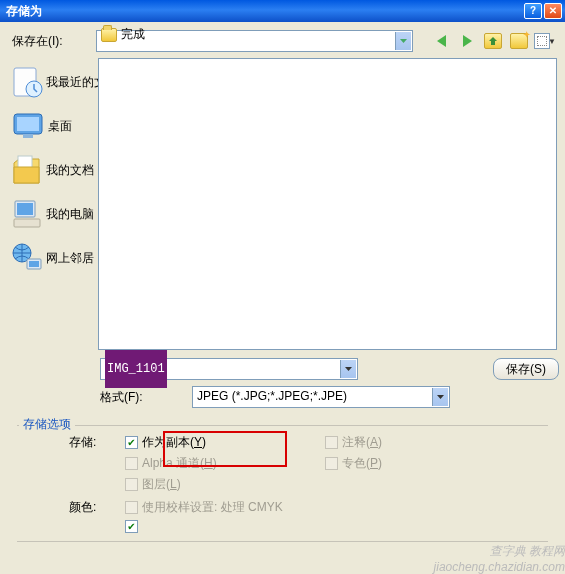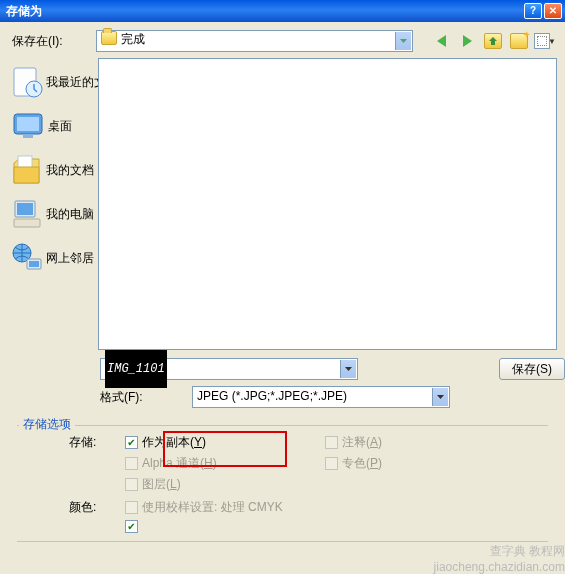--- a/index.html
+++ b/index.html
@@ -4,21 +4,21 @@
 <style>
 * { box-sizing: border-box; margin: 0; padding: 0; font-family: "Microsoft YaHei", "SimSun", sans-serif; font-size: 12px; }
 body { background: #ece9d8; width: 565px; height: 574px; overflow: hidden; }
 .titlebar { height: 22px; background: linear-gradient(to bottom, #0058e0, #2b7ff2 45%, #0d50c8); display: flex; align-items: center; padding: 0 3px 0 6px; color: #fff; font-weight: bold; }
 .titlebar .title { flex: 1; }
 .titlebar .tbtn { width: 18px; height: 16px; background: linear-gradient(to bottom,#3f9fff,#0a5fe0); border: 1px solid #fff; border-radius: 2px; margin-left: 2px; color: #fff; text-align: center; line-height: 13px; font-size: 10px; }
 .titlebar .tbtn.close { background: linear-gradient(to bottom,#ff8a60,#e04a17); }
 
 .top-row { padding: 8px 8px 6px; display: flex; align-items: center; gap: 16px; }
 .top-row .lbl { width: 72px; padding-left: 4px; }
-.location { flex: 1; height: 22px; background: #fff; border: 1px solid #7f9db9; display: flex; align-items: flex-start; padding: 0 2px 13px 4px; gap: 4px; position: relative; }
+.location { flex: 1; height: 22px; background: #fff; border: 1px solid #7f9db9; display: flex; align-items: center; padding: 0 2px 13px 4px; gap: 4px; position: relative; }
 .location .drop { position: absolute; right: 1px; top: 1px; bottom: 1px; width: 16px; background: linear-gradient(to bottom,#bcd4f6,#a7c5ef); border-left: 1px solid #7f9db9; display:flex; align-items:center; justify-content:center; color:#4a6; }
 .folder-ico { display:inline-block; width:16px; height:14px; background:linear-gradient(to bottom,#fff2a8,#f1c83b); border:1px solid #c9a633; border-radius:2px; position:relative; }
 .folder-ico:before{content:"";position:absolute;top:-4px;left:1px;width:7px;height:4px;background:#f3d56c;border:1px solid #c9a633;border-bottom:none;border-radius:2px 2px 0 0;}
 
 .navicons { display:flex; align-items:center; gap:2px; }
 .navicons .nbtn { width:24px; height:22px; display:flex; align-items:center; justify-content:center; border:1px solid transparent; border-radius:3px; cursor:pointer; }
 .arrow-l{width:0;height:0;border-top:6px solid transparent;border-bottom:6px solid transparent;border-right:9px solid #4ab54a;}
 .arrow-r{width:0;height:0;border-top:6px solid transparent;border-bottom:6px solid transparent;border-left:9px solid #4ab54a;}
 .uparr-box{width:18px;height:16px;background:linear-gradient(to bottom,#fff2a8,#f1c83b);border:1px solid #c9a633;border-radius:2px;display:flex;align-items:center;justify-content:center;}
 .uparr-box svg{display:block;}
@@ -33,37 +33,37 @@
 .place { width:78px; display:flex; flex-direction:row; align-items:center; gap:2px; padding:2px 0; cursor:pointer; }
 .place .picon { width:36px; height:36px; display:flex; align-items:center; justify-content:center; }
 .place .plabel { font-size: 12px; color:#000; text-align:center; white-space:nowrap; }
 
 .listarea { flex:1; height:292px; background:#fff; border:1px solid #7f9db9; }
 
 .bottom-rows { padding: 4px 0 4px 100px; }
 .brow { display:flex; align-items:center; gap:6px; margin-bottom:6px; }
 .brow .flbl { width:86px; }
 .finput, .fselect { width: 258px; height:22px; background:#fff; border:1px solid #7f9db9; position:relative; padding:2px 18px 2px 4px; }
-.finput .sel { background:#000000; color:#fff; padding:12px 2px; font-family: "Courier New", monospace; font-style: italic; }
+.finput .sel { background:#701a75; color:#fff; padding:12px 2px; font-family: "Courier New", monospace; }
 .fselect .drop, .finput .drop { position:absolute; right:1px; top:1px; bottom:1px; width:16px; background:linear-gradient(to bottom,#bcd4f6,#a7c5ef); border-left:1px solid #7f9db9; display:flex;align-items:center;justify-content:center; }
 .drop svg { display:block; }
-.xpbtn { width:66px; height:22px; background:linear-gradient(to bottom,#fff,#e8e4d8); border:1px solid #7f9db9; border-radius:3px; cursor:pointer; margin-left:auto; }
+.xpbtn { width:66px; height:22px; background:linear-gradient(to bottom,#fff,#e8e4d8); border:1px solid #7f9db9; border-radius:8px; cursor:pointer; margin-left:auto; margin-right:6px; }
 
 .options-area { margin:6px 8px 0; border:1px solid transparent; position:relative; padding:0 0 8px; }
 .opt-title { position:absolute; top:-9px; left:10px; background:#ece9d8; padding:0 4px; color:#1a57c0; }
 .hr { height:1px; background:#c6c3b8; margin:0 8px 8px; }
 .orow { display:flex; padding-left:60px; margin-bottom:4px; align-items:center; gap:0; }
 .orow .olbl { width:56px; text-align:left; }
 .orow .ocol { width:200px; display:flex; align-items:center; gap:4px; }
 .chk { width:13px; height:13px; border:1px solid #7f9db9; background:#fff; display:inline-flex; align-items:center; justify-content:center; font-size:10px; line-height:10px; color:#097c0a; }
 .chk.disabled { background:#f0ede1; border-color:#c6c3b8; }
 .disabled-txt { color:#a09d91; }
 .u { text-decoration: underline; }
 .redbox { position:absolute; border:2px solid #d80000; pointer-events:none; }
-.watermark { position:absolute; right:0; bottom:0; text-align:right; color:#bbb; font-size:11px; pointer-events:none; }
+.watermark { position:absolute; right:0; bottom:0; text-align:right; color:#bbb; font-size:11px; pointer-events:none;font-style:italic; }
 </style>
 </head>
 <body>
 
 <div class="titlebar">
   <span class="title">存储为</span>
   <div class="tbtn">?</div>
   <div class="tbtn close">✕</div>
 </div>
 

